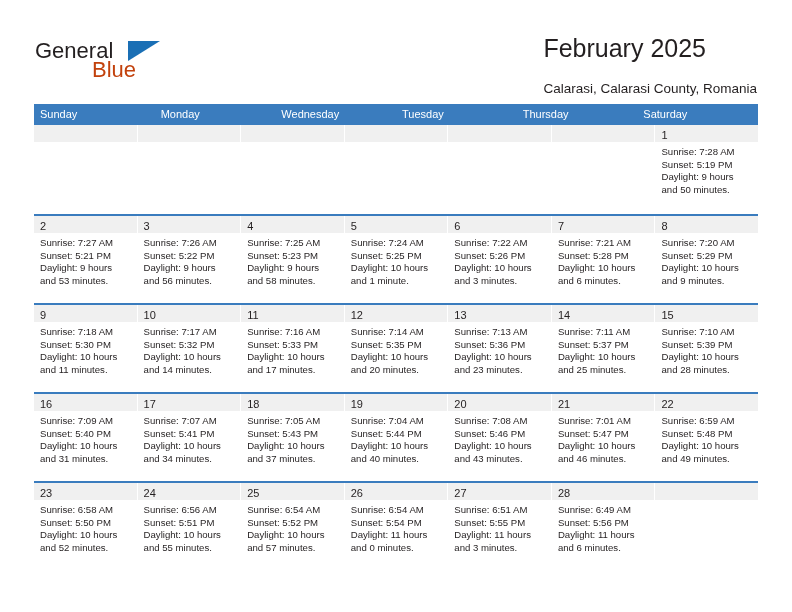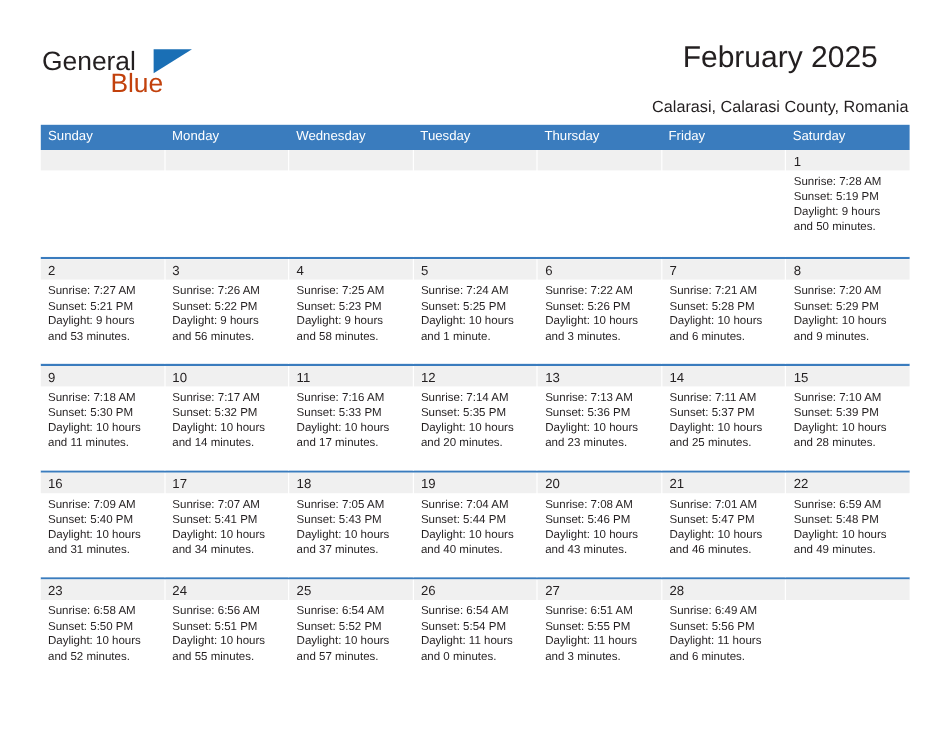--- a/index.html
+++ b/index.html
@@ -60,21 +60,21 @@
     width: 0;
     height: 0;
     border-left: 32px solid #1a6fb5;
     border-bottom: 20px solid transparent;
   }
 
   .title-block {
     position: absolute;
     right: 35px;
     top: 33px;
-    text-align: center;
+    text-align: left;
   }
   .title {
     font-size: 25px;
     color: #231f20;
     line-height: 30px;
     white-space: nowrap;
   }
   .subtitle {
     font-size: 13.5px;
     color: #231f20;
@@ -87,20 +87,21 @@
   .calendar {
     position: absolute;
     left: 34px;
     top: 104px;
     width: 724px;
   }
   .dow-row {
     display: flex;
     background: #3a7cbe;
     height: 21px;
+    justify-content: center;
   }
   .dow {
     flex: 1 1 0;
     box-sizing: border-box;
     color: #ffffff;
     font-size: 11px;
     line-height: 21px;
     padding-left: 6px;
     white-space: nowrap;
   }
@@ -165,21 +166,20 @@
     </div>
   </div>
 
   <div class="calendar">
     <div class="dow-row" id="dow-row">
         <div class="dow">Sunday</div>
         <div class="dow">Monday</div>
         <div class="dow">Wednesday</div>
         <div class="dow">Tuesday</div>
         <div class="dow">Thursday</div>
-        <div class="dow">Friday</div>
         <div class="dow">Saturday</div>
       </div>
     <div id="weeks-container">
         <div class="week first">
           <div class="cell empty">
             <div class="daynum-band"><span class="daynum"></span></div>
             <div class="cell-body"></div>
           </div>
           <div class="cell empty">
             <div class="daynum-band"><span class="daynum"></span></div>

